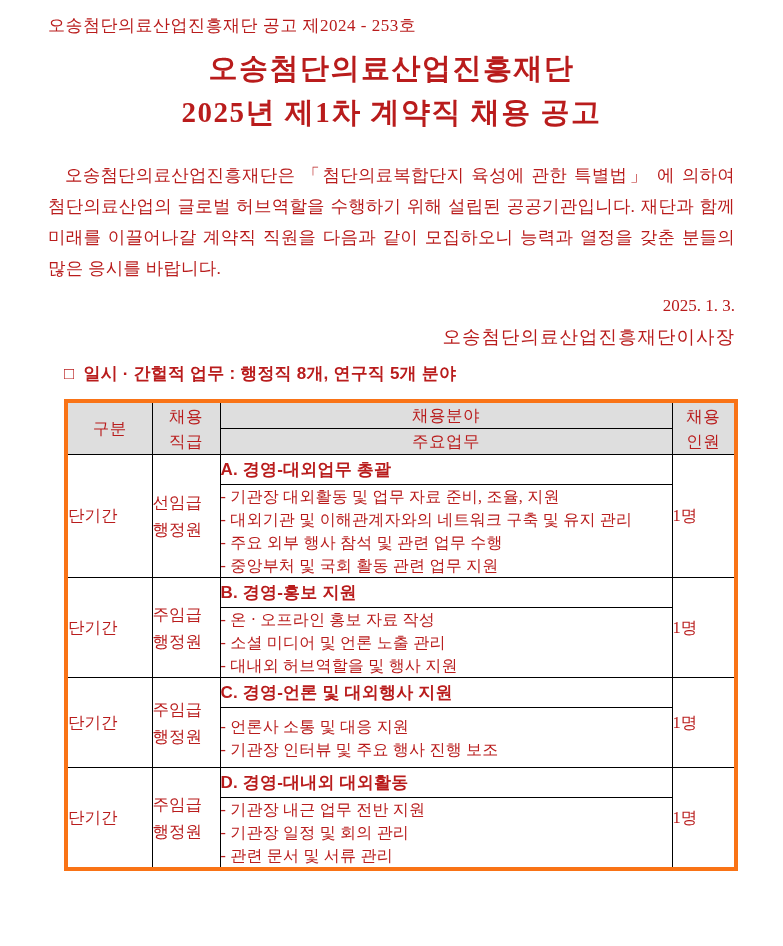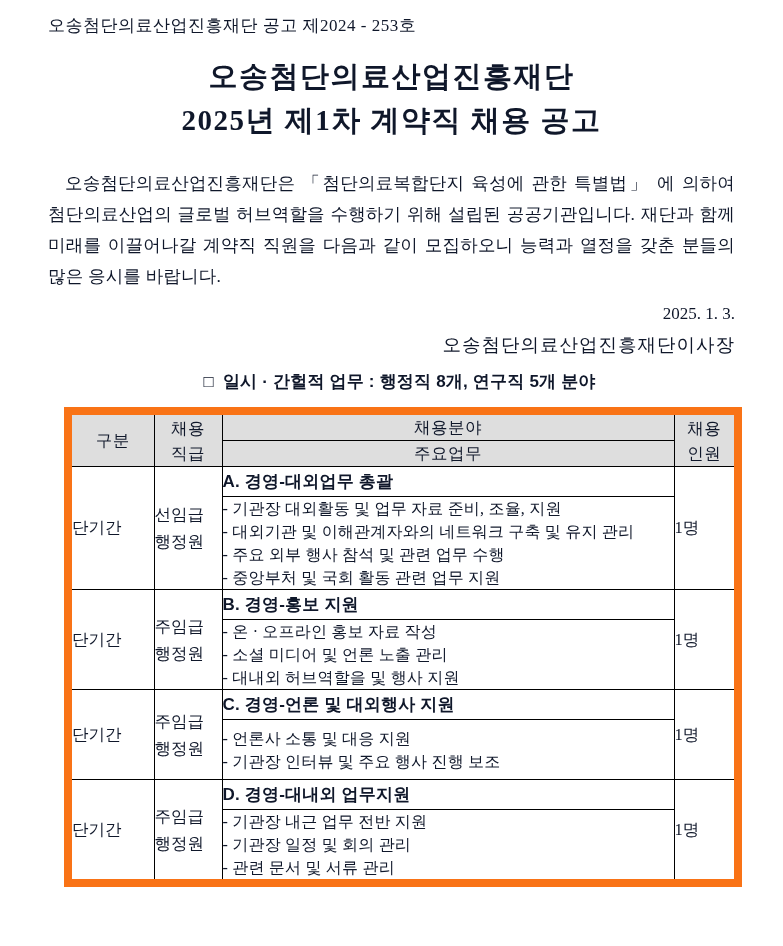--- a/index.html
+++ b/index.html
@@ -2,32 +2,32 @@
 <html><head>
 <meta charset="utf-8">
 <style>
   html, body { margin: 0; padding: 0; background: #ffffff; }
   .page {
     position: relative;
     width: 783px;
     height: 946px;
     box-sizing: border-box;
     background: #ffffff;
-    color: #0f172a;
+    color: #b91c1c;
     font-family: "Liberation Serif", serif;
     padding: 14px 48px 0 48px;
     overflow: hidden;
   }
   .notice-no {
     font-size: 17px;
     line-height: 24px;
     letter-spacing: 0.5px;
   }
   .doc-title {
-    margin-top: 16px;
+    margin-top: 8px;
     text-align: center;
     font-weight: bold;
     font-size: 29px;
     line-height: 44px;
     letter-spacing: 1.5px;
   }
   .intro {
     margin-top: 26px;
     font-size: 17.5px;
     line-height: 31px;
@@ -58,29 +58,28 @@
     line-height: 26px;
     letter-spacing: 0.5px;
   }
   .sub-heading {
     margin: 12px 0 0 16px;
     font-family: "Liberation Sans", sans-serif;
     font-size: 17px;
     font-weight: bold;
     line-height: 24px;
     letter-spacing: 0.2px;
-    text-align: center;
   }
   .sub-heading .box-glyph { margin-right: 9px; font-weight: normal; }
   table.recruit {
     margin: 13px 0 0 16px;
     border-collapse: collapse;
     table-layout: fixed;
     width: 670px;
-    border: 8px solid #f97316;
+    border: 4px solid #f97316;
   }
   table.recruit th, table.recruit td {
     border: 1px solid #000;
     box-sizing: border-box;
     padding: 0;
   }
   table.recruit thead th {
     background: #dedede;
     font-weight: normal;
     font-size: 16.5px;
@@ -215,21 +214,21 @@
             <div class="bullet-line">- 기관장 인터뷰 및 주요 행사 진행 보조</div>
           </td>
       </tr>
     </tbody>
 
     <tbody class="job">
       <tr>
         <td rowspan="2" class="cell-cat">단기간</td>
         <td rowspan="2" class="cell-grade">주임급
 행정원</td>
-        <td class="cell-field">D. 경영-대내외 업무지원</td>
+        <td class="cell-field">D. 경영-대내외 대외활동</td>
         <td rowspan="2" class="cell-count">1명</td>
       </tr>
       <tr>
         <td class="cell-duties">
             <div class="bullet-line">- 기관장 내근 업무 전반 지원</div>
             <div class="bullet-line">- 기관장 일정 및 회의 관리</div>
             <div class="bullet-line">- 관련 문서 및 서류 관리</div>
           </td>
       </tr>
     </tbody>

